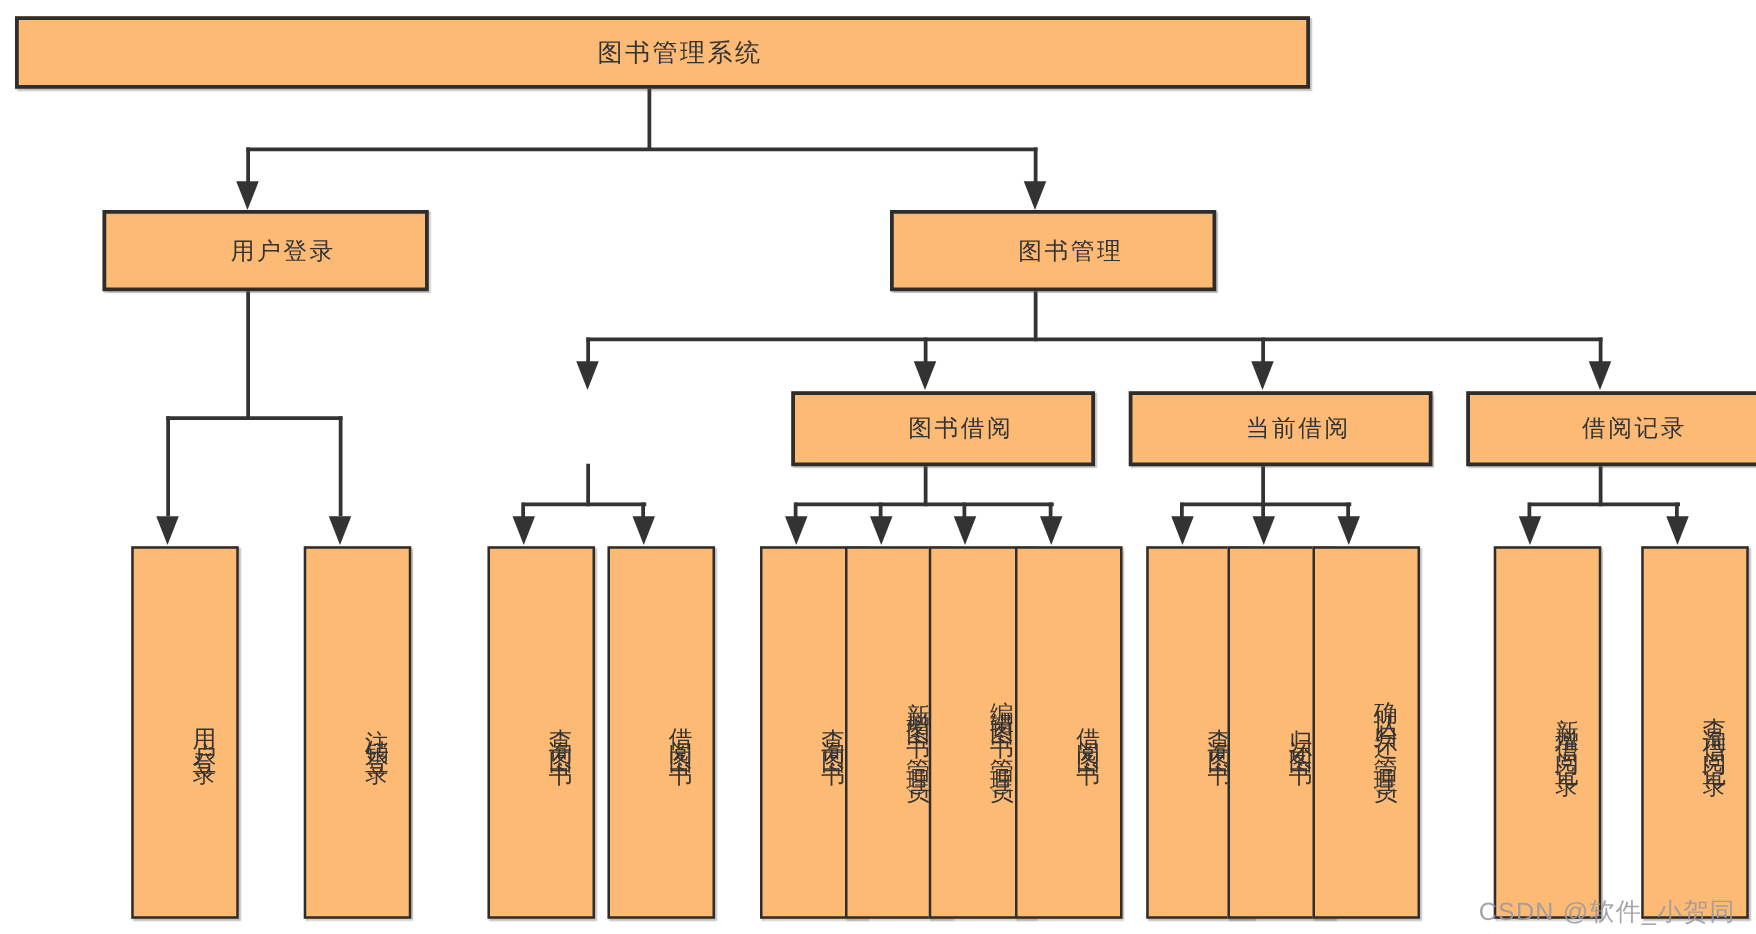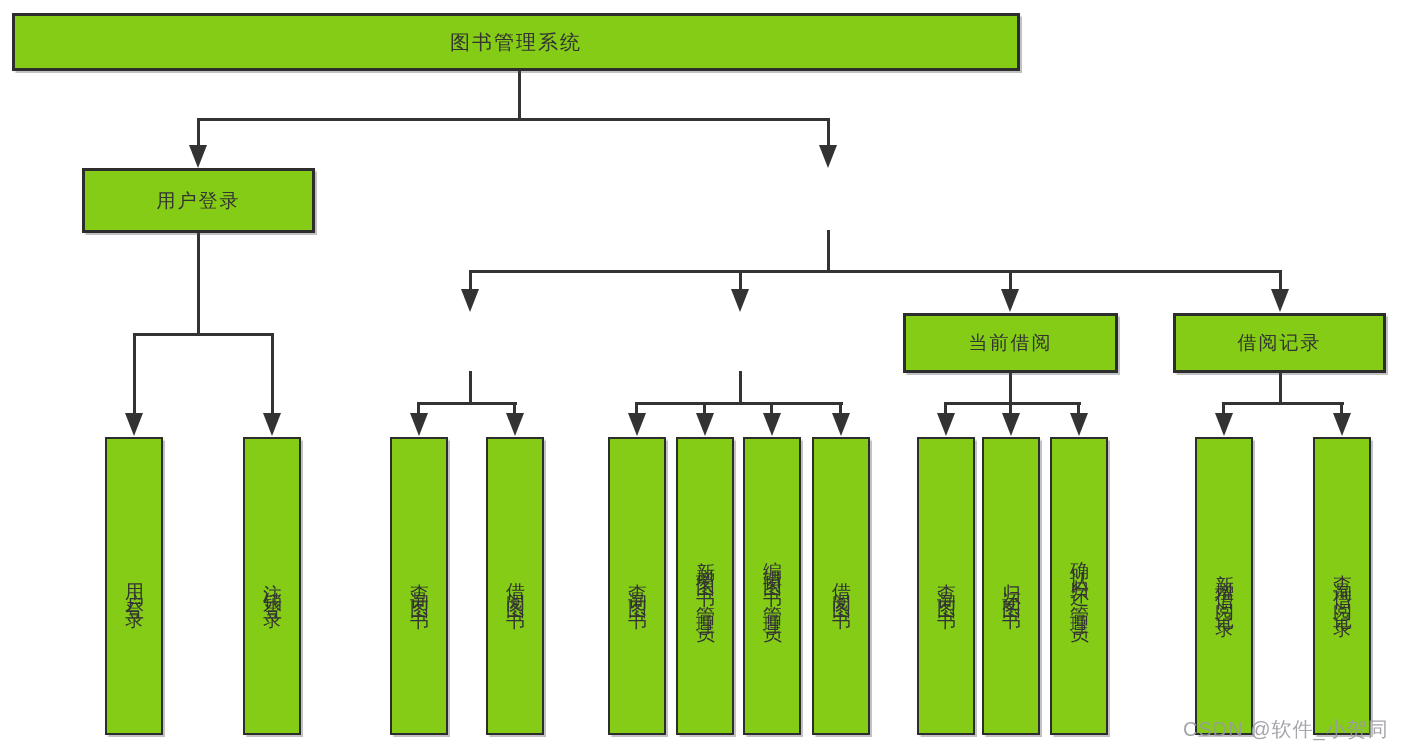--- a/index.html
+++ b/index.html
@@ -1,25 +1,25 @@
 <!DOCTYPE html>
 <html><head>
 <meta charset="utf-8">
 <style>
   html, body { margin:0; padding:0; background:#ffffff; }
   .canvas {
     position:relative; width:1405px; height:747px; background:#ffffff;
     font-family:"Liberation Sans", sans-serif; overflow:hidden;
   }
   .box {
-    position:absolute; background:#84cc16; border:3px solid #2d2d2d;
+    position:absolute; background:#fdba74; border:3px solid #2d2d2d;
     display:flex; align-items:center; justify-content:center;
     color:#333333; font-size:19px; letter-spacing:2px;
     box-shadow:1.5px 1.5px 1px rgba(80,80,90,0.35);
-    box-sizing:content-box; white-space:nowrap;
+    box-sizing:content-box; white-space:nowrap;padding-left:28px;
   }
   .vbox {
     border-width:2px;
     writing-mode:vertical-rl; text-orientation:mixed;
     letter-spacing:9px; line-height:1.1; font-size:19px;
   }
   .line { position:absolute; background:#333333; }
   .ah {
     position:absolute; width:0; height:0;
     border-left:9px solid transparent; border-right:9px solid transparent;
@@ -91,22 +91,24 @@
   <div class="ah" style="left:1070px;top:413px"></div>
   <div class="line" style="left:1222px;top:402px;width:3px;height:12px"></div>
   <div class="ah" style="left:1215px;top:413px"></div>
   <div class="line" style="left:1340px;top:402px;width:3px;height:12px"></div>
   <div class="ah" style="left:1333px;top:413px"></div>
 
   <div class="box" style="left:12px;top:13px;width:1002px;height:52px;font-size:20px">图书管理系统</div>
 
   <div class="box" style="left:82px;top:168px;width:227px;height:59px">用户登录</div>
 
+  <div class="box" style="left:712px;top:168px;width:227px;height:59px">图书管理</div>
 
 
+  <div class="box" style="left:633px;top:313px;width:209px;height:54px">图书借阅</div>
 
   <div class="box" style="left:903px;top:313px;width:209px;height:54px">当前借阅</div>
 
   <div class="box" style="left:1173px;top:313px;width:207px;height:54px">借阅记录</div>
 
   <div class="box vbox" style="left:105px;top:437px;width:54px;height:294px">用户登录</div>
   <div class="box vbox" style="left:243px;top:437px;width:54px;height:294px">注销登录</div>
 
   <div class="box vbox" style="left:390px;top:437px;width:54px;height:294px">查询图书</div>
   <div class="box vbox" style="left:486px;top:437px;width:54px;height:294px">借阅图书</div>

